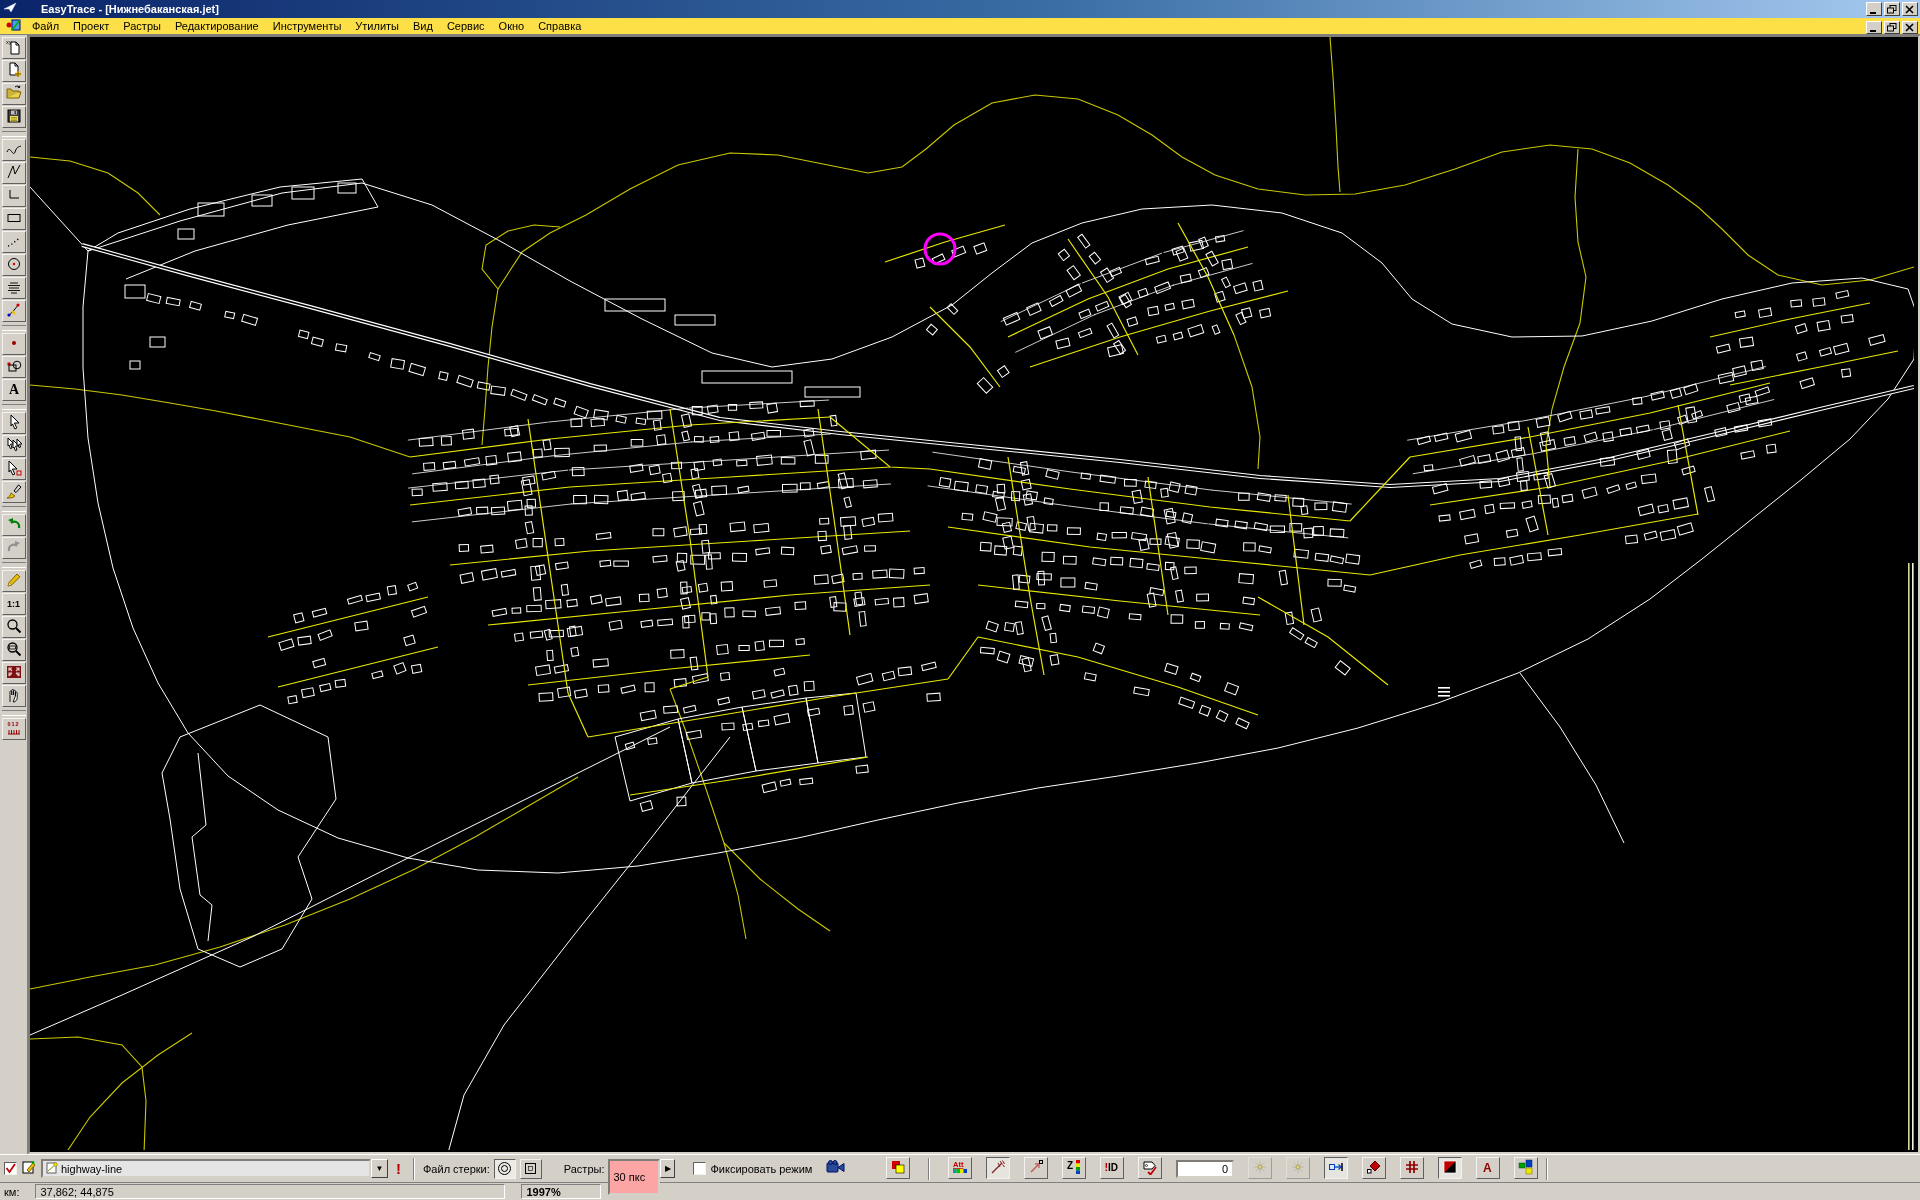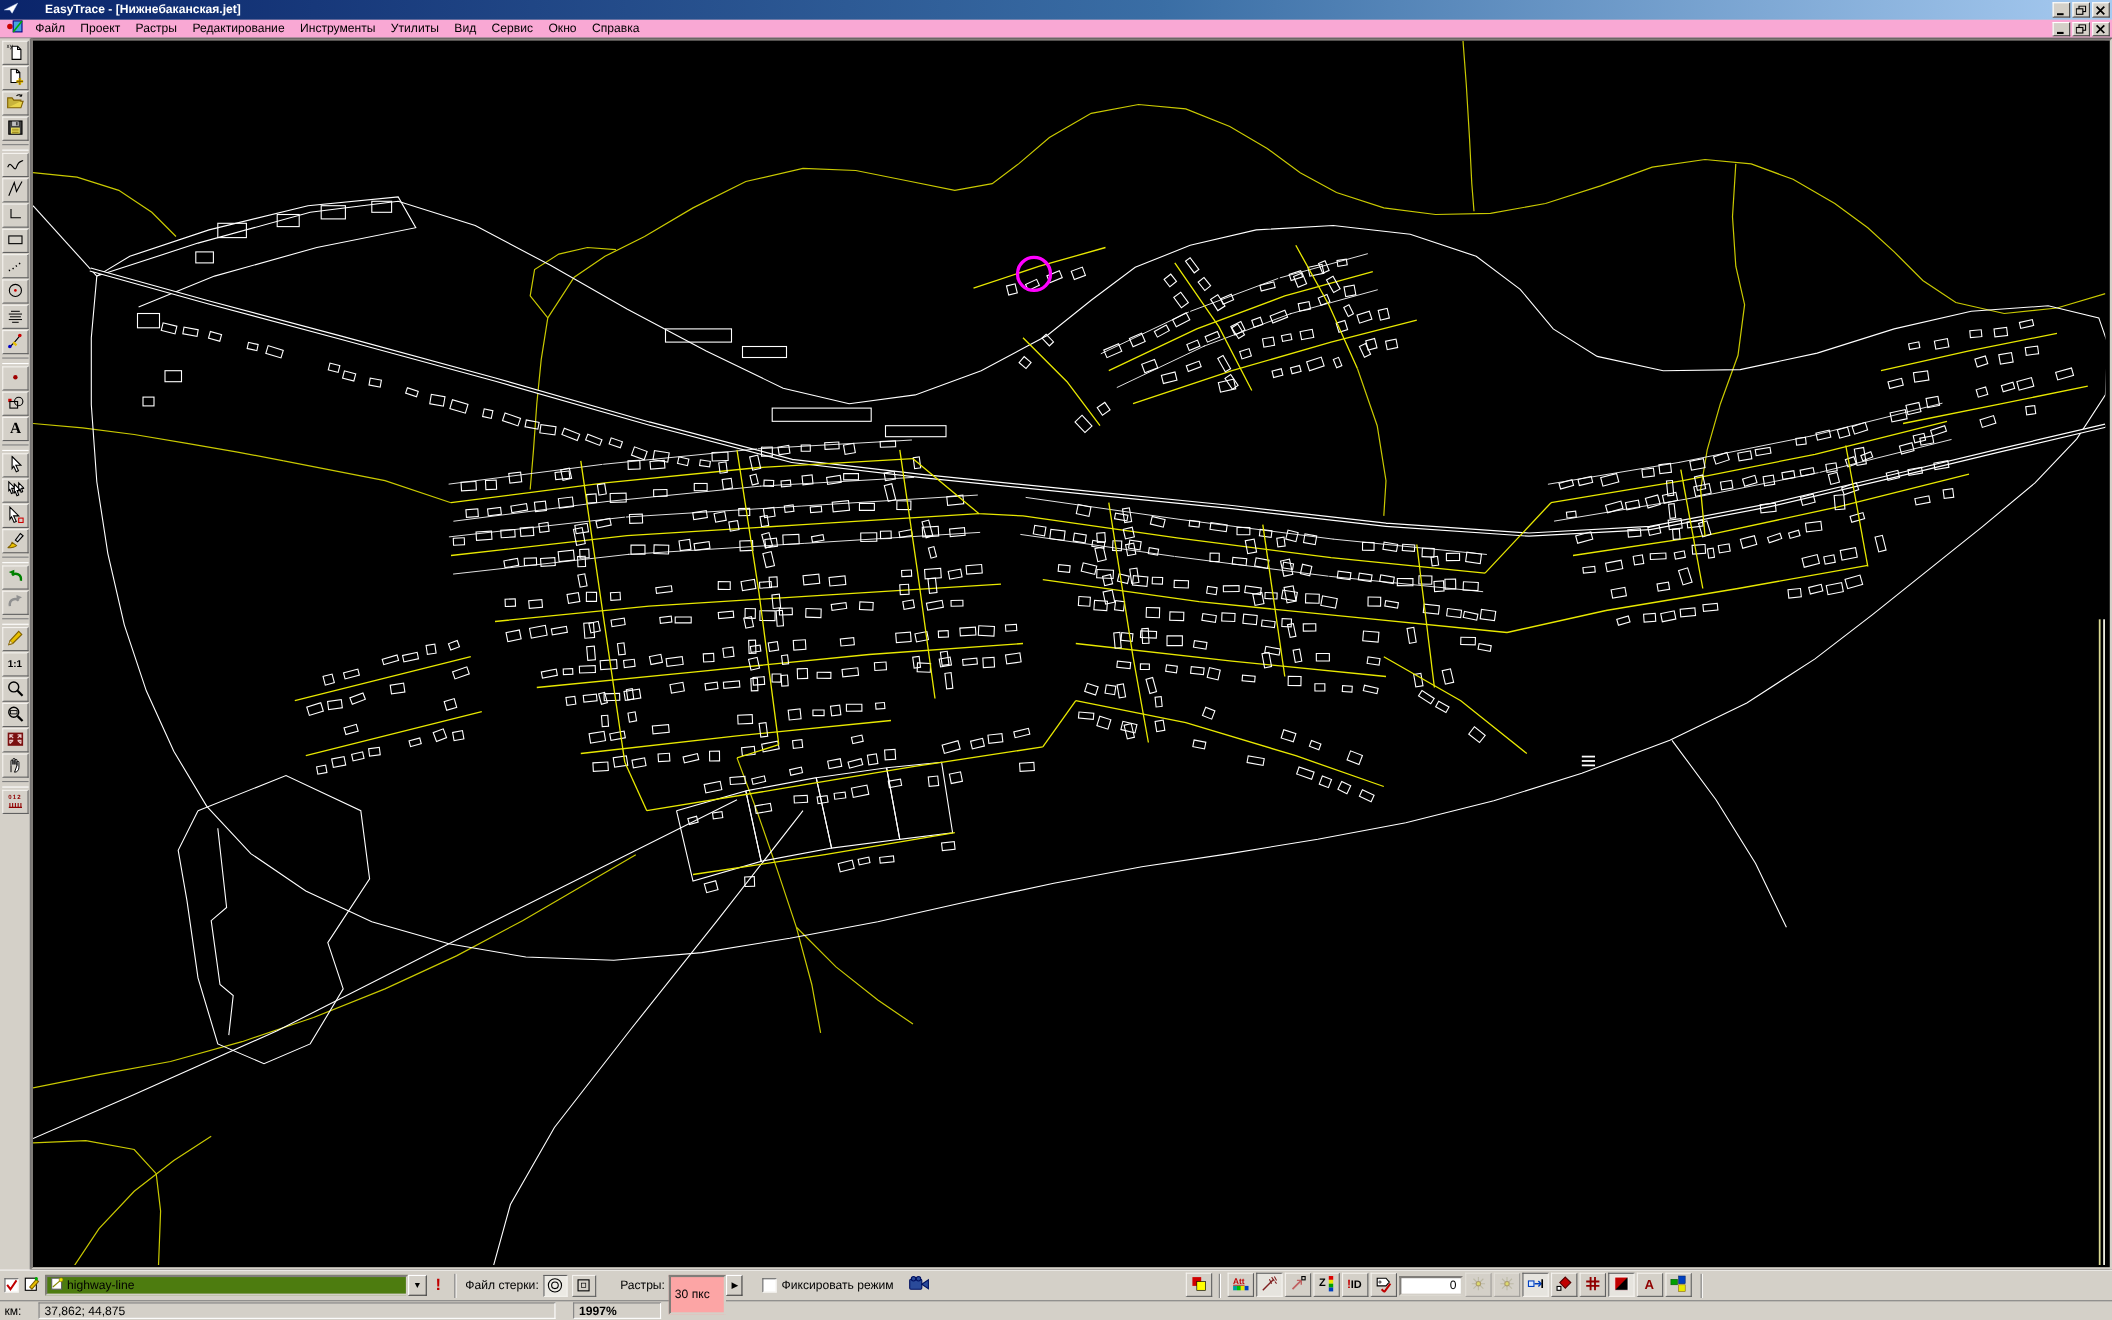--- a/index.html
+++ b/index.html
@@ -7,21 +7,21 @@
     -webkit-font-smoothing:none;}
   *{box-sizing:border-box;}
   
   .titlebar{height:18px;background:linear-gradient(90deg,#0a246a 0%,#3a6ea5 55%,#a6caf0 100%);
     display:flex;align-items:center;color:#fff;font-weight:bold;padding-left:3px;gap:20px;}
   .titlebar .ttl{margin-left:4px;white-space:nowrap;}
   .winbtns{margin-left:auto;display:flex;gap:2px;padding-right:2px;}
   .wbtn{width:16px;height:14px;background:#d4d0c8;border:1px solid;
     border-color:#fff #404040 #404040 #fff;display:flex;align-items:center;justify-content:center;}
   .wbtn svg{display:block;}
-  .menubar{height:17px;background:#f9a8d4;display:flex;align-items:center;
+  .menubar{height:17px;background:#fde047;display:flex;align-items:flex-end;
     border-bottom:1px solid #808080;padding-left:2px;}
   .menubar .menu-item{padding:2px 7px;color:#000;}
   .menubar .winbtns .wbtn{height:13px;}
   
   .main{display:flex;height:1119px;}
   .ltoolbar{width:28px;background:#d4d0c8;display:flex;flex-direction:column;align-items:center;
     padding-top:2px;border-right:1px solid #808080;}
   .tbtn{width:24px;height:22px;background:#d4d0c8;border:1px solid;border-color:#f4f2ee #606060 #606060 #f4f2ee;
     display:flex;align-items:center;justify-content:center;margin-bottom:1px;flex:none;}
   .tbtn.pressed{border-color:#606060 #f4f2ee #f4f2ee #606060;background:#e6e4de;}
@@ -29,21 +29,21 @@
   .tsep{width:24px;height:6px;flex:none;border-top:1px solid #808080;border-bottom:1px solid #fff;margin:2px 0;}
   .canvas-wrap{flex:1;border:2px inset #d4d0c8;background:#000;position:relative;}
   .canvas-wrap svg{display:block;}
   
   .btoolbar{height:28px;background:#d4d0c8;border-top:1px solid #fff;display:flex;align-items:center;
     padding:0 4px;gap:4px;}
   .vsep{width:2px;height:22px;border-left:1px solid #808080;border-right:1px solid #fff;margin:0 4px;}
   .chk{width:13px;height:13px;background:#fff;border:1px solid;border-color:#606060 #f4f2ee #f4f2ee #606060;
     display:flex;align-items:center;justify-content:center;}
   .combo{display:flex;height:19px;}
-  .combo .cval{width:330px;background:#4d7c0f;border:2px inset #d4d0c8;display:flex;align-items:center;
+  .combo .cval{width:330px;background:#e5e5e5;border:2px inset #d4d0c8;display:flex;align-items:center;
     padding:0 3px;gap:3px;white-space:nowrap;overflow:hidden;}
   .combo .cbtn{width:17px;height:19px;background:#d4d0c8;border:1px solid;border-color:#fff #404040 #404040 #fff;
     display:flex;align-items:center;justify-content:center;font-size:8px;}
   .spin{display:flex;height:19px;}
   .spin .sval{width:52px;background:#fca5a5;border:2px inset #d4d0c8;display:flex;align-items:center;padding:16px 3px;}
   .spin .sbtn{width:15px;height:19px;background:#d4d0c8;border:1px solid;border-color:#fff #404040 #404040 #fff;
     display:flex;align-items:center;justify-content:center;font-size:8px;}
   .sbsq{width:22px;height:20px;background:#d4d0c8;border:1px solid;border-color:#f4f2ee #606060 #606060 #f4f2ee;
     display:flex;align-items:center;justify-content:center;}
   .sbsq.pressed{border-color:#606060 #f4f2ee #f4f2ee #606060;background:#eceae4;}
@@ -1020,21 +1020,21 @@
   </div>
   <div class="chk" style="margin-left:14px;background:#fff;"></div>
   <span class="lbl">Фиксировать режим</span>
   <span style="margin-left:10px;"><svg width="20" height="15" viewBox="0 0 20 15">
         <rect x="1" y="3" width="11" height="9" rx="1" fill="#2a4a9a" stroke="#001060"></rect>
         <path d="M12 7.5l6-4v8z" fill="#2a4a9a" stroke="#001060"></path>
         <circle cx="4.5" cy="2.5" r="2" fill="#2a4a9a" stroke="#001060"></circle>
         <circle cx="9" cy="2.5" r="2" fill="#2a4a9a" stroke="#001060"></circle>
       </svg></span>
   <div style="flex:1"></div>
-  <div id="right-icons" style="display:flex;align-items:center;gap:2px;">
+  <div id="right-icons" style="display:flex;align-items:center;gap:14px;">
       <div class="tbtn">
         <span><svg width="16" height="16" viewBox="0 0 16 16">
             <rect x="2" y="2" width="8" height="8" fill="#d00000"></rect>
             <rect x="6" y="6" width="8" height="8" fill="#ffff00" stroke="#000" stroke-width=".6"></rect>
           </svg></span>
       </div>
       <div class="vsep"></div>
       <div class="tbtn">
         <span><svg width="16" height="16" viewBox="0 0 16 16">
             <text x="1" y="8" font-size="7.5" fill="#c00000" font-weight="bold" text-decoration="underline">Att</text>

